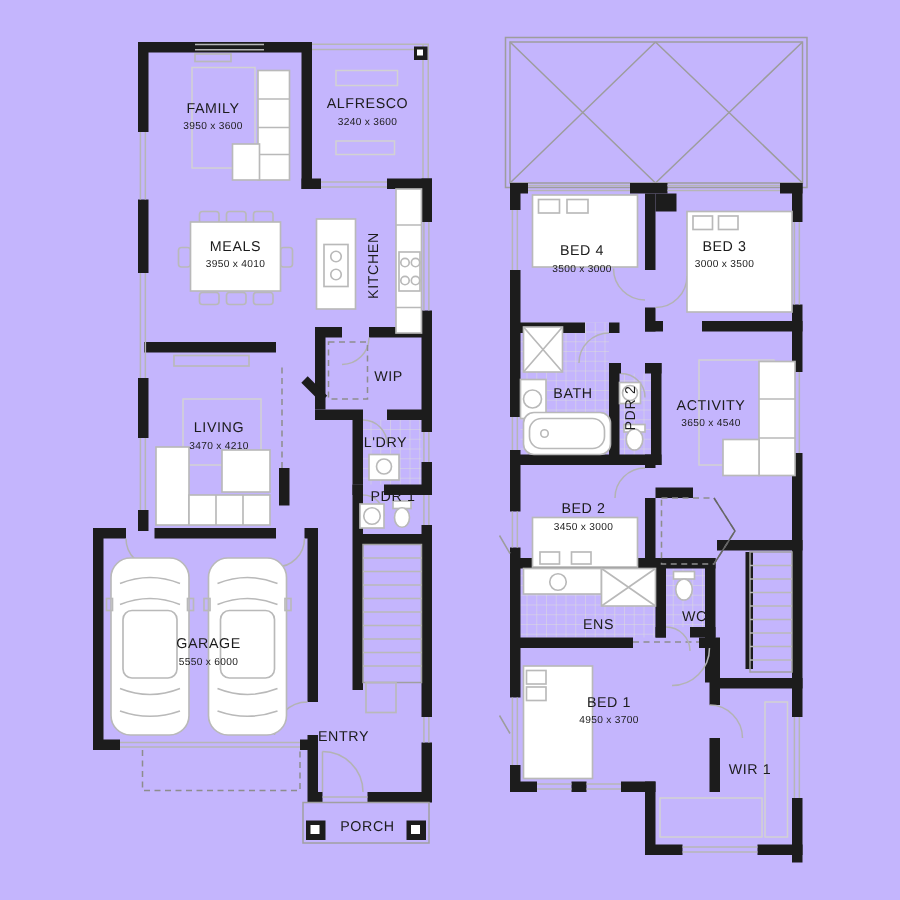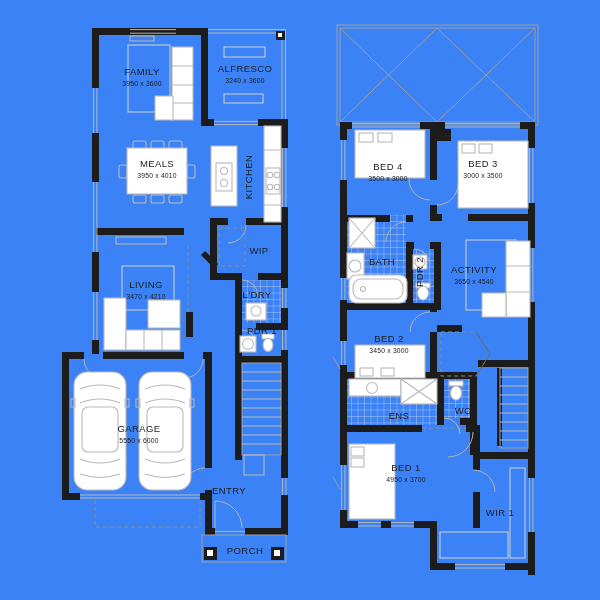--- a/index.html
+++ b/index.html
@@ -1,16 +1,16 @@
 <!DOCTYPE html>
 <html><head>
 <meta charset="utf-8">
 <style>
   html,body{margin:0;padding:0;background:#ffffff;}
-  #canvas{position:relative;width:600px;height:600px;background:#3b82f6;overflow:hidden;}
+  #canvas{position:relative;width:600px;height:600px;background:#c4b5fd;overflow:hidden;}
   svg{display:block;}
   .wall{fill:#1c1c1c;stroke:none;}
   .thin{fill:none;stroke:#a0a0a0;stroke-width:1;}
   .win{fill:none;stroke:#b6b6b6;stroke-width:1;}
   .f{fill:none;stroke:#b9b9b9;stroke-width:1.1;}
   .fw{fill:#ffffff;stroke:#b9b9b9;stroke-width:1.1;}
   .r{fill:none;stroke:#d2d2d2;stroke-width:1;}
   .dash{fill:none;stroke:#8d8d8d;stroke-width:1;stroke-dasharray:4 3;}
   .arc{fill:none;stroke:#b3b3b3;stroke-width:1;}
   .roof{fill:none;stroke:#9d9d9d;stroke-width:1;}

